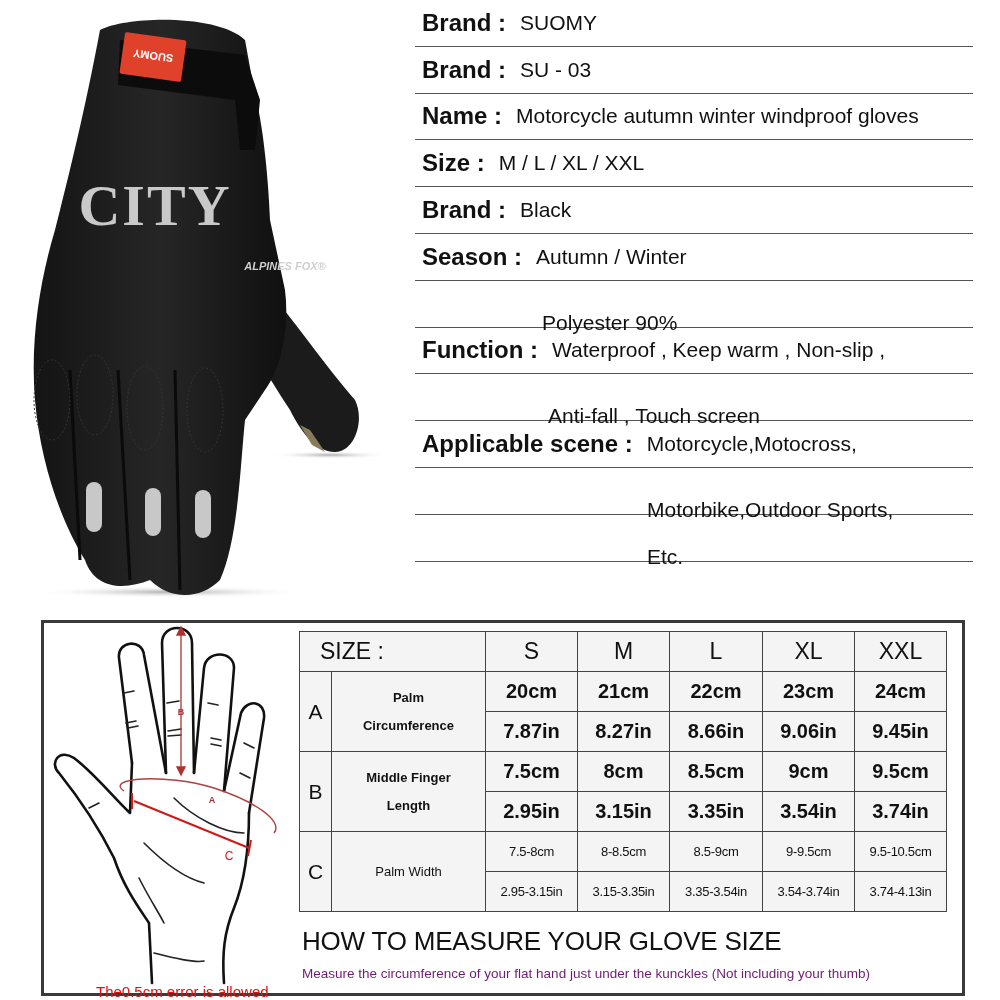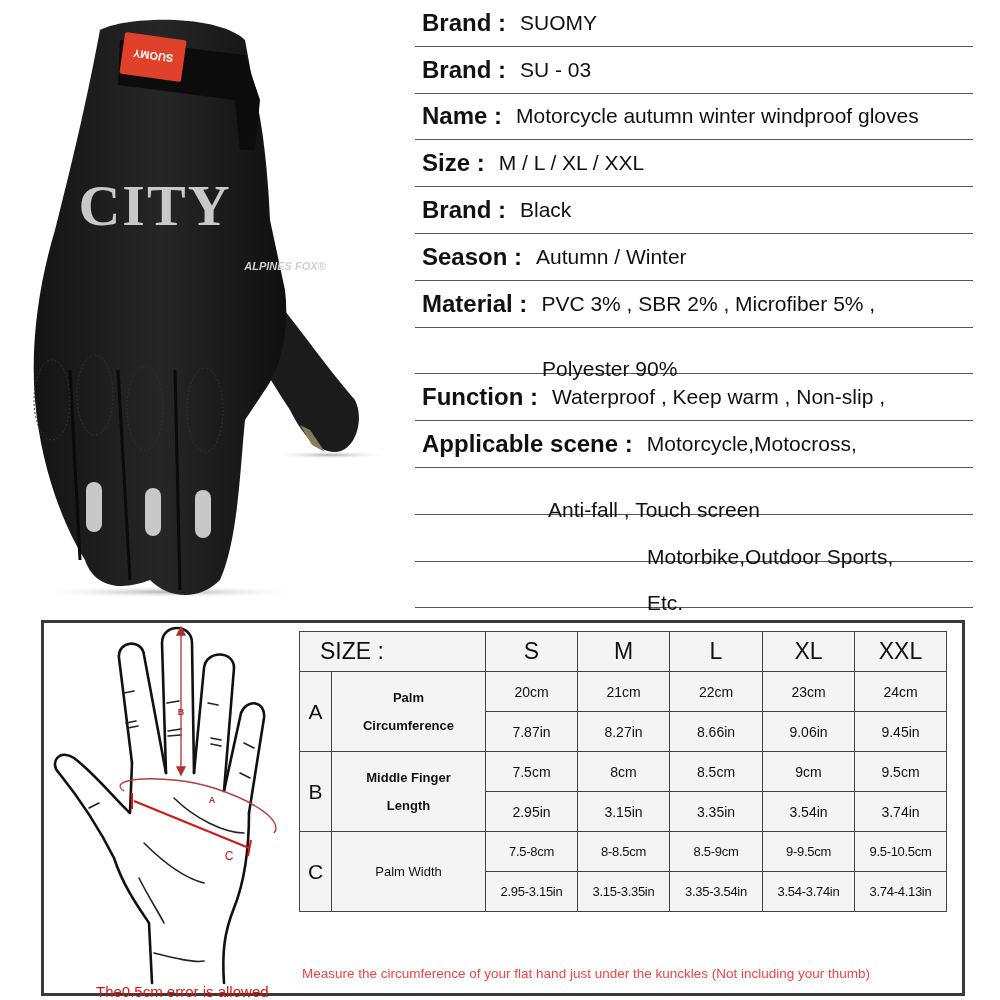--- a/index.html
+++ b/index.html
@@ -22,25 +22,25 @@
   .hand svg { width:100%; height:100%; display:block; }
   .error-note { position:absolute; left:52px; top:360px; font-size:15px; color:#e01010; white-space:nowrap; }
 
   table.size-table { position:absolute; left:255px; top:8px; border-collapse:collapse; background:#f4f4f4; }
   table.size-table td { border:1.5px solid #444; text-align:center; padding:0; box-sizing:border-box; }
   .size-table .hdr { height:40px; font-size:23px; }
   .size-table .hdr-label { text-align:left; padding-left:20px; font-size:23px; }
   .size-table .letter { width:32px; font-size:21px; }
   .size-table .metric { width:154px; font-weight:bold; font-size:13px; line-height:28px; }
   .size-table .metric.c { font-weight:normal; }
-  .size-table .v { width:92px; height:40px; font-size:14px; font-weight:normal; }
+  .size-table .v { width:92px; height:40px; font-size:20px; font-weight:bold; }
   .size-table .v.thin { font-weight:normal; font-size:13px; letter-spacing:-0.3px; }
 
   .howto-title { position:absolute; left:258px; top:303px; font-size:26px; color:#111; white-space:nowrap; letter-spacing:-0.2px; }
-  .howto-text { position:absolute; left:258px; top:343px; font-size:13.5px; color:#ef4444; white-space:nowrap; }
+  .howto-text { position:absolute; left:258px; top:343px; font-size:13.5px; color:#701a75; white-space:nowrap; }
 </style>
 </head>
 <body>
 
 <div class="photo">
   <svg viewBox="0 0 410 610">
     <defs>
       <radialGradient id="shadow" cx="50%" cy="50%" r="50%">
         <stop offset="0%" stop-color="#9a9a9a" stop-opacity="0.8"></stop>
         <stop offset="100%" stop-color="#ffffff" stop-opacity="0"></stop>
@@ -100,37 +100,33 @@
     <span class="val">M / L / XL / XXL</span>
   </div>
   <div class="spec-row">
     <span class="lbl">Brand :</span>
     <span class="val">Black</span>
   </div>
   <div class="spec-row">
     <span class="lbl">Season :</span>
     <span class="val">Autumn / Winter</span>
   </div>
-  <div class="spec-row">
-    <span class="lbl">Material :</span>
-    <span class="val">PVC 3% , SBR 2% , Microfiber 5% ,</span>
-  </div>
   <div class="spec-row cont">
     <span class="val" style="margin-left:127px">Polyester 90%</span>
   </div>
   <div class="spec-row">
     <span class="lbl">Function :</span>
     <span class="val">Waterproof , Keep warm , Non-slip ,</span>
   </div>
+  <div class="spec-row cont">
+    <span class="val" style="margin-left:133px">Anti-fall , Touch screen</span>
+  </div>
   <div class="spec-row">
     <span class="lbl">Applicable scene :</span>
     <span class="val">Motorcycle,Motocross,</span>
-  </div>
-  <div class="spec-row cont">
-    <span class="val" style="margin-left:133px">Anti-fall , Touch screen</span>
   </div>
   <div class="spec-row cont">
     <span class="val" style="margin-left:232px">Motorbike,Outdoor Sports,</span>
   </div>
   <div class="spec-row cont">
     <span class="val" style="margin-left:232px">Etc.</span>
   </div>
 </div>
 
 <div class="sizebox">
@@ -253,14 +249,15 @@
     <tr>
       <td class="v thin">2.95-3.15in</td>
       <td class="v thin">3.15-3.35in</td>
       <td class="v thin">3.35-3.54in</td>
       <td class="v thin">3.54-3.74in</td>
       <td class="v thin">3.74-4.13in</td>
     </tr>
   </tbody>
     </table>
 
+  <div class="howto-title">HOW TO MEASURE YOUR GLOVE SIZE</div>
   <div class="howto-text">Measure the circumference of your flat hand just under the kunckles (Not including your thumb)</div>
 </div>
 
 </body></html>

